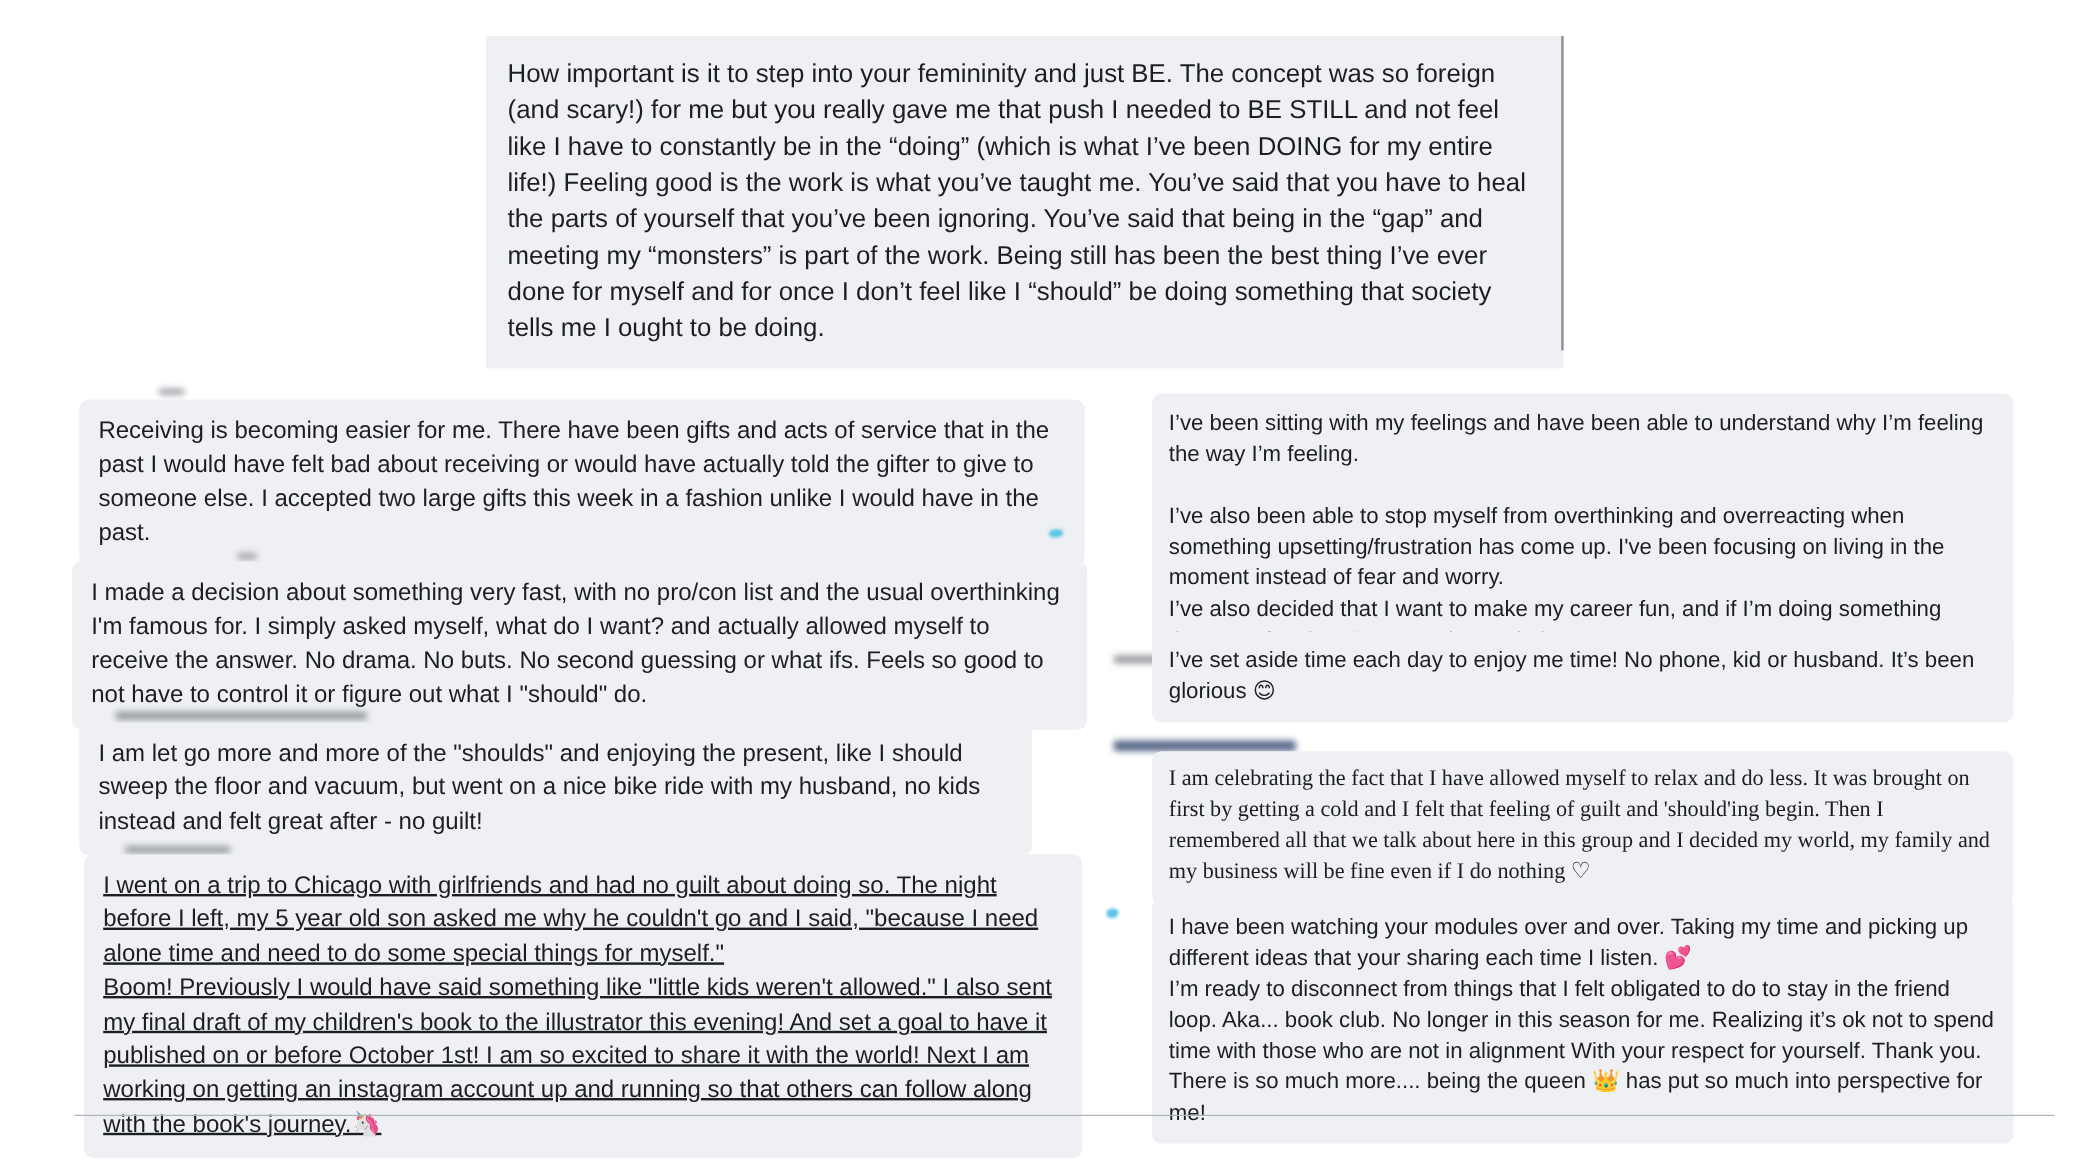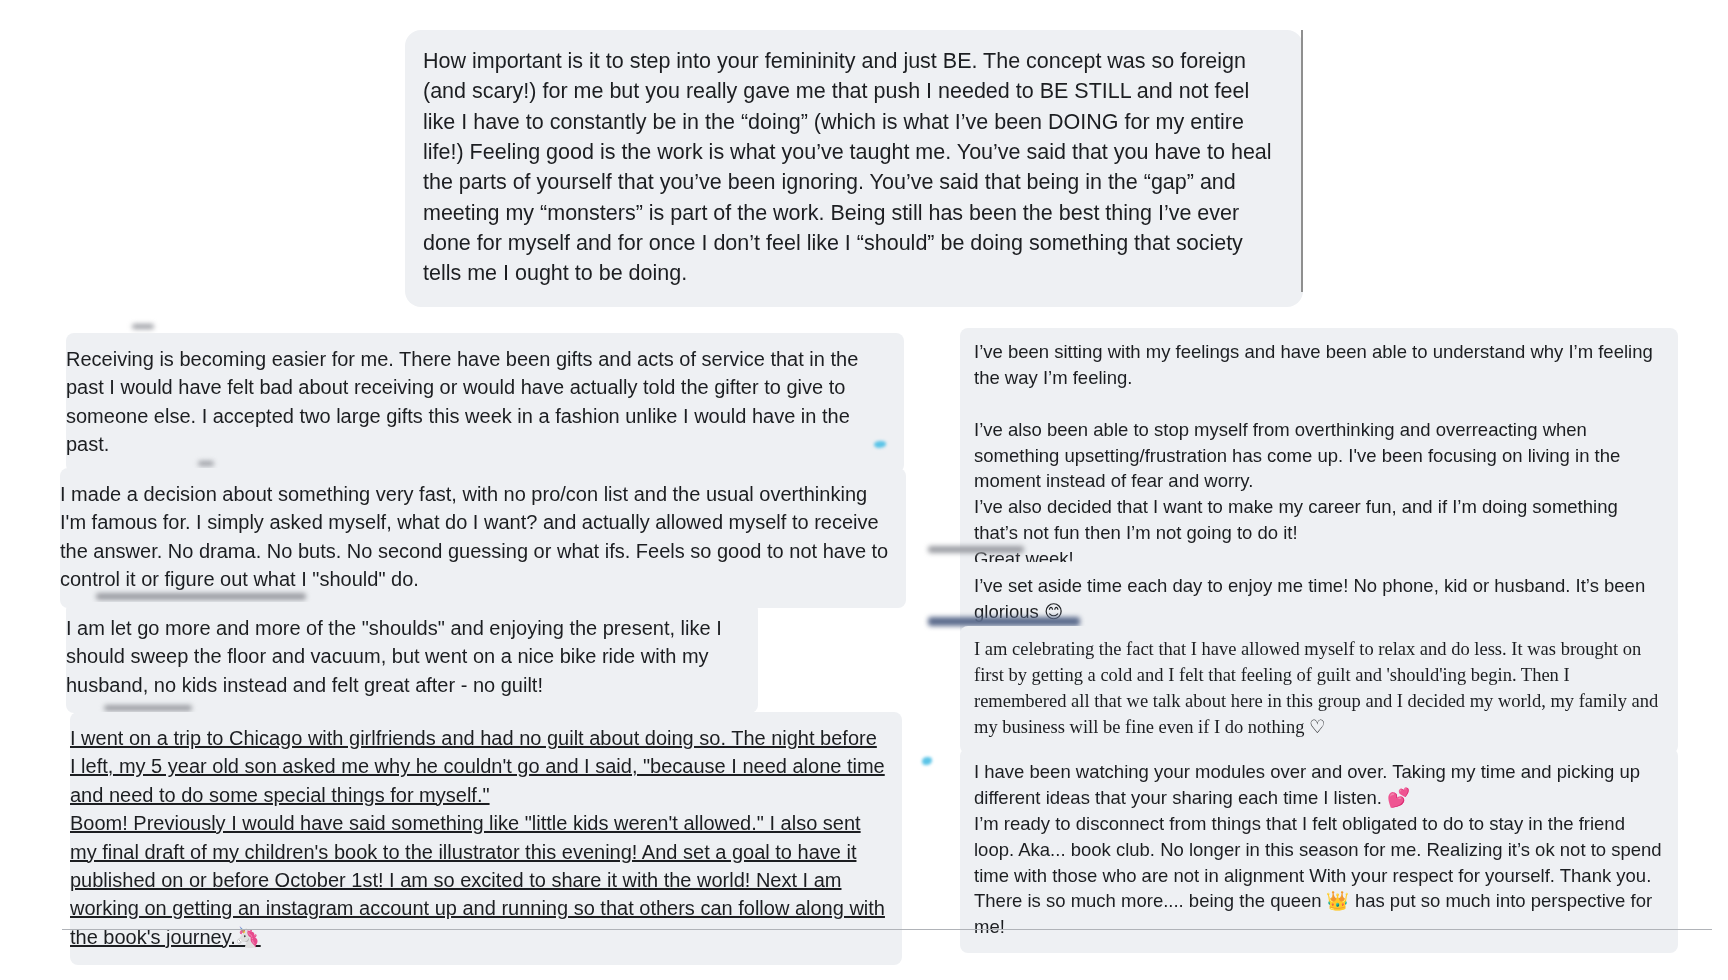--- a/index.html
+++ b/index.html
@@ -6,31 +6,31 @@
   .canvas{
     position:relative;width:1728px;height:980px;background:#ffffff;overflow:hidden;
     font-family:"Liberation Sans","DejaVu Sans",sans-serif;color:#1c1e21;
   }
   .bubble{
     position:absolute;background:#eef0f3;border-radius:10px;
     white-space:pre-line;box-sizing:border-box;
   }
   .bubble-top{
     left:405px;top:30px;width:898px;min-height:262px;
-    padding:16px 22px 18px 18px;font-size:21.5px;line-height:1.41;border-radius:16px;
+    padding:16px 22px 18px 18px;font-size:21.5px;line-height:1.41;border-radius:0;
   }
   .edge-line{position:absolute;left:1301px;top:30px;width:2px;height:262px;background:#8f8f8f;}
-  .col-left .bubble{font-size:20px;line-height:1.42;padding:12px 16px 14px 0;border-radius:8px;}
+  .col-left .bubble{font-size:20px;line-height:1.42;padding:12px 16px 14px 16px;border-radius:8px;}
   .col-right .bubble{font-size:18.5px;line-height:1.40;padding:11px 16px 13px 14px;border-radius:8px;margin-left:40px;}
   .b-l1{left:66px;top:333px;width:838px;}
   .b-l2{left:60px;top:468px;width:846px;}
-  .b-l3{left:66px;top:602px;width:692px;}
+  .b-l3{left:66px;top:602px;width:794px;}
   .b-l4{left:70px;top:712px;width:832px;min-height:212px;text-decoration:underline;}
   .b-r1{left:920px;top:328px;width:718px;}
-  .b-r2{left:920px;top:562px;width:718px;}
+  .b-r2{left:920px;top:526px;width:718px;}
   .b-r3{left:920px;top:626px;width:718px;font-family:Liberation Serif, serif;}
   .b-r4{left:920px;top:748px;width:718px;min-height:170px;}
   .bottom-rule{position:absolute;left:62px;top:929px;width:1650px;height:1px;background:#b0b3b8;}
   .redact{position:absolute;filter:blur(2.5px);border-radius:3px;}
   .redact-gray{background:#9b9da3;}
   .redact-blue{background:#5b6b8c;}
   .mark-blue{position:absolute;filter:blur(1.5px);background:#5bc4e7;border-radius:50% 40% 55% 45%;}
 </style>
 </head>
 <body>

